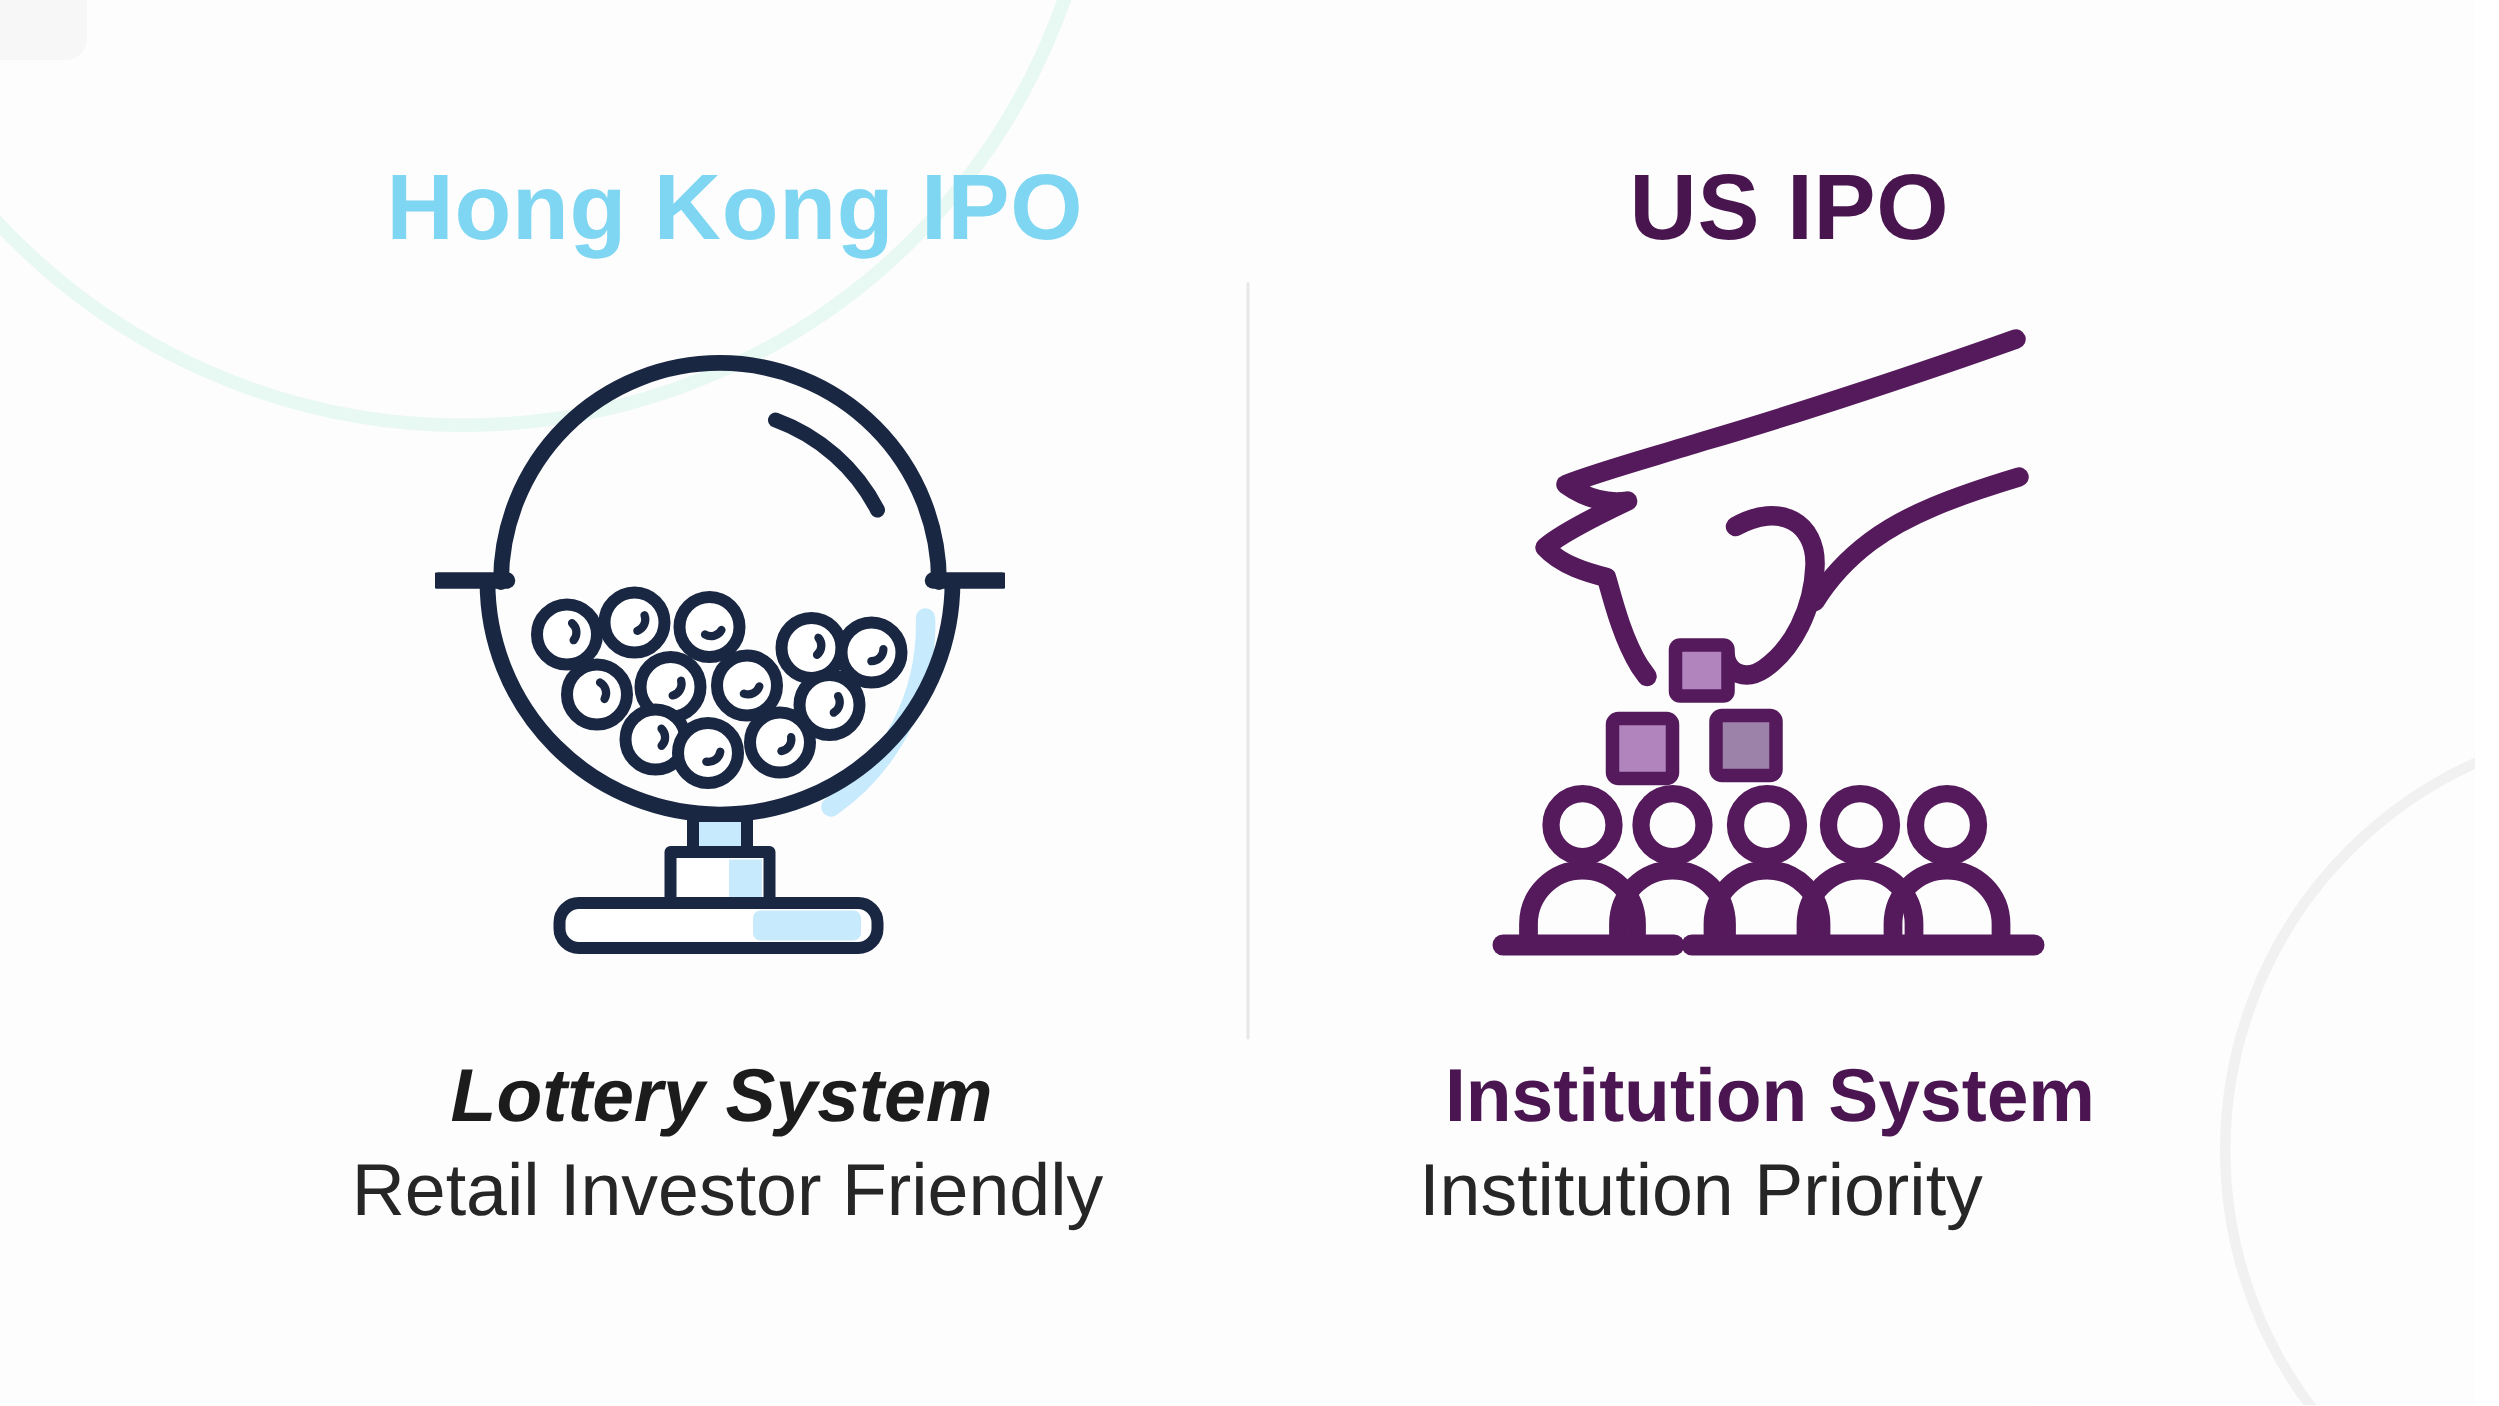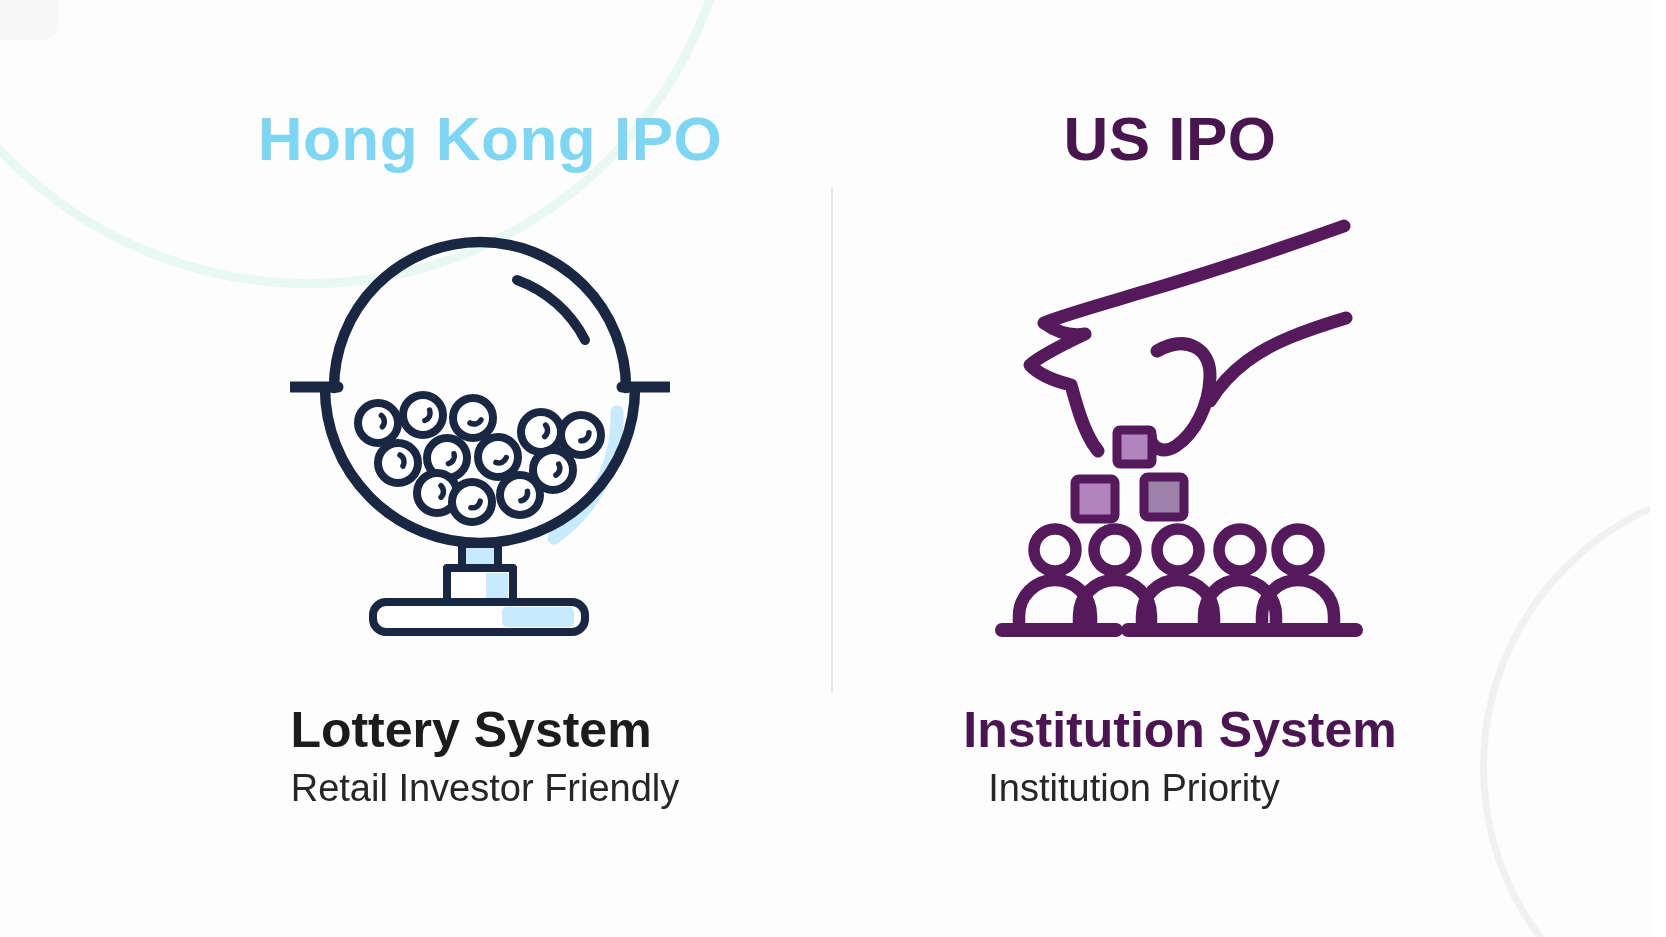--- a/index.html
+++ b/index.html
@@ -27,30 +27,30 @@
   }
   #divider {
     left: 831px; top: 188px; width: 2px; height: 505px;
     background: var(--divider-color, #e7e7e7); border-radius: 2px;
   }
   .panel-title {
     top: 105px; text-align: center; font-weight: 700;
     font-size: 62px; letter-spacing: .5px; line-height: 1.1;
   }
   #hk-title  { left: 140px; width: 700px; color: var(--hk-title-color, #7fd6f2); }
-  #us-title  { left: 870px; width: 600px; color: var(--us-title-color, #48154e); }
+  #us-title  { left: 893px; width: 600px; color: var(--us-title-color, #48154e); }
   .panel-heading {
     top: 703px; text-align: center; font-weight: 700;
     font-size: 50px; line-height: 1.1;
   }
-  #left-heading  { left: 121px; width: 700px; color: var(--ink, #1c1c1c); }
+  #left-heading  { left: 131px; width: 700px; color: var(--ink, #1c1c1c); font-style: italic; }
   #right-heading { left: 830px; width: 700px; color: var(--heading-purple, #4a1550); }
   .panel-sub {
     top: 768px; text-align: center; font-weight: 400;
-    font-size: 38px; color: var(--subtext, #262626); line-height: 1.1;
+    font-size: 49px; color: var(--subtext, #262626); line-height: 1.1;
   }
   #left-sub  { left: 135px; width: 700px; }
   #right-sub { left: 784px; width: 700px; }
 
   
   .stroke-navy  { stroke: var(--navy, #1a2742); fill: none; stroke-width: 10.5; stroke-linecap: round; stroke-linejoin: round; }
   .handle       { stroke: var(--navy, #1a2742); fill: none; stroke-width: 11; stroke-linecap: round; }
   .ball         { stroke: var(--navy, #1a2742); fill: #ffffff; stroke-width: 8; }
   .mark         { stroke: var(--navy, #1a2742); fill: none; stroke-width: 5.5; stroke-linecap: round; }
   .accent-fill  { fill: var(--light-blue-accent, #c7eafc); }

